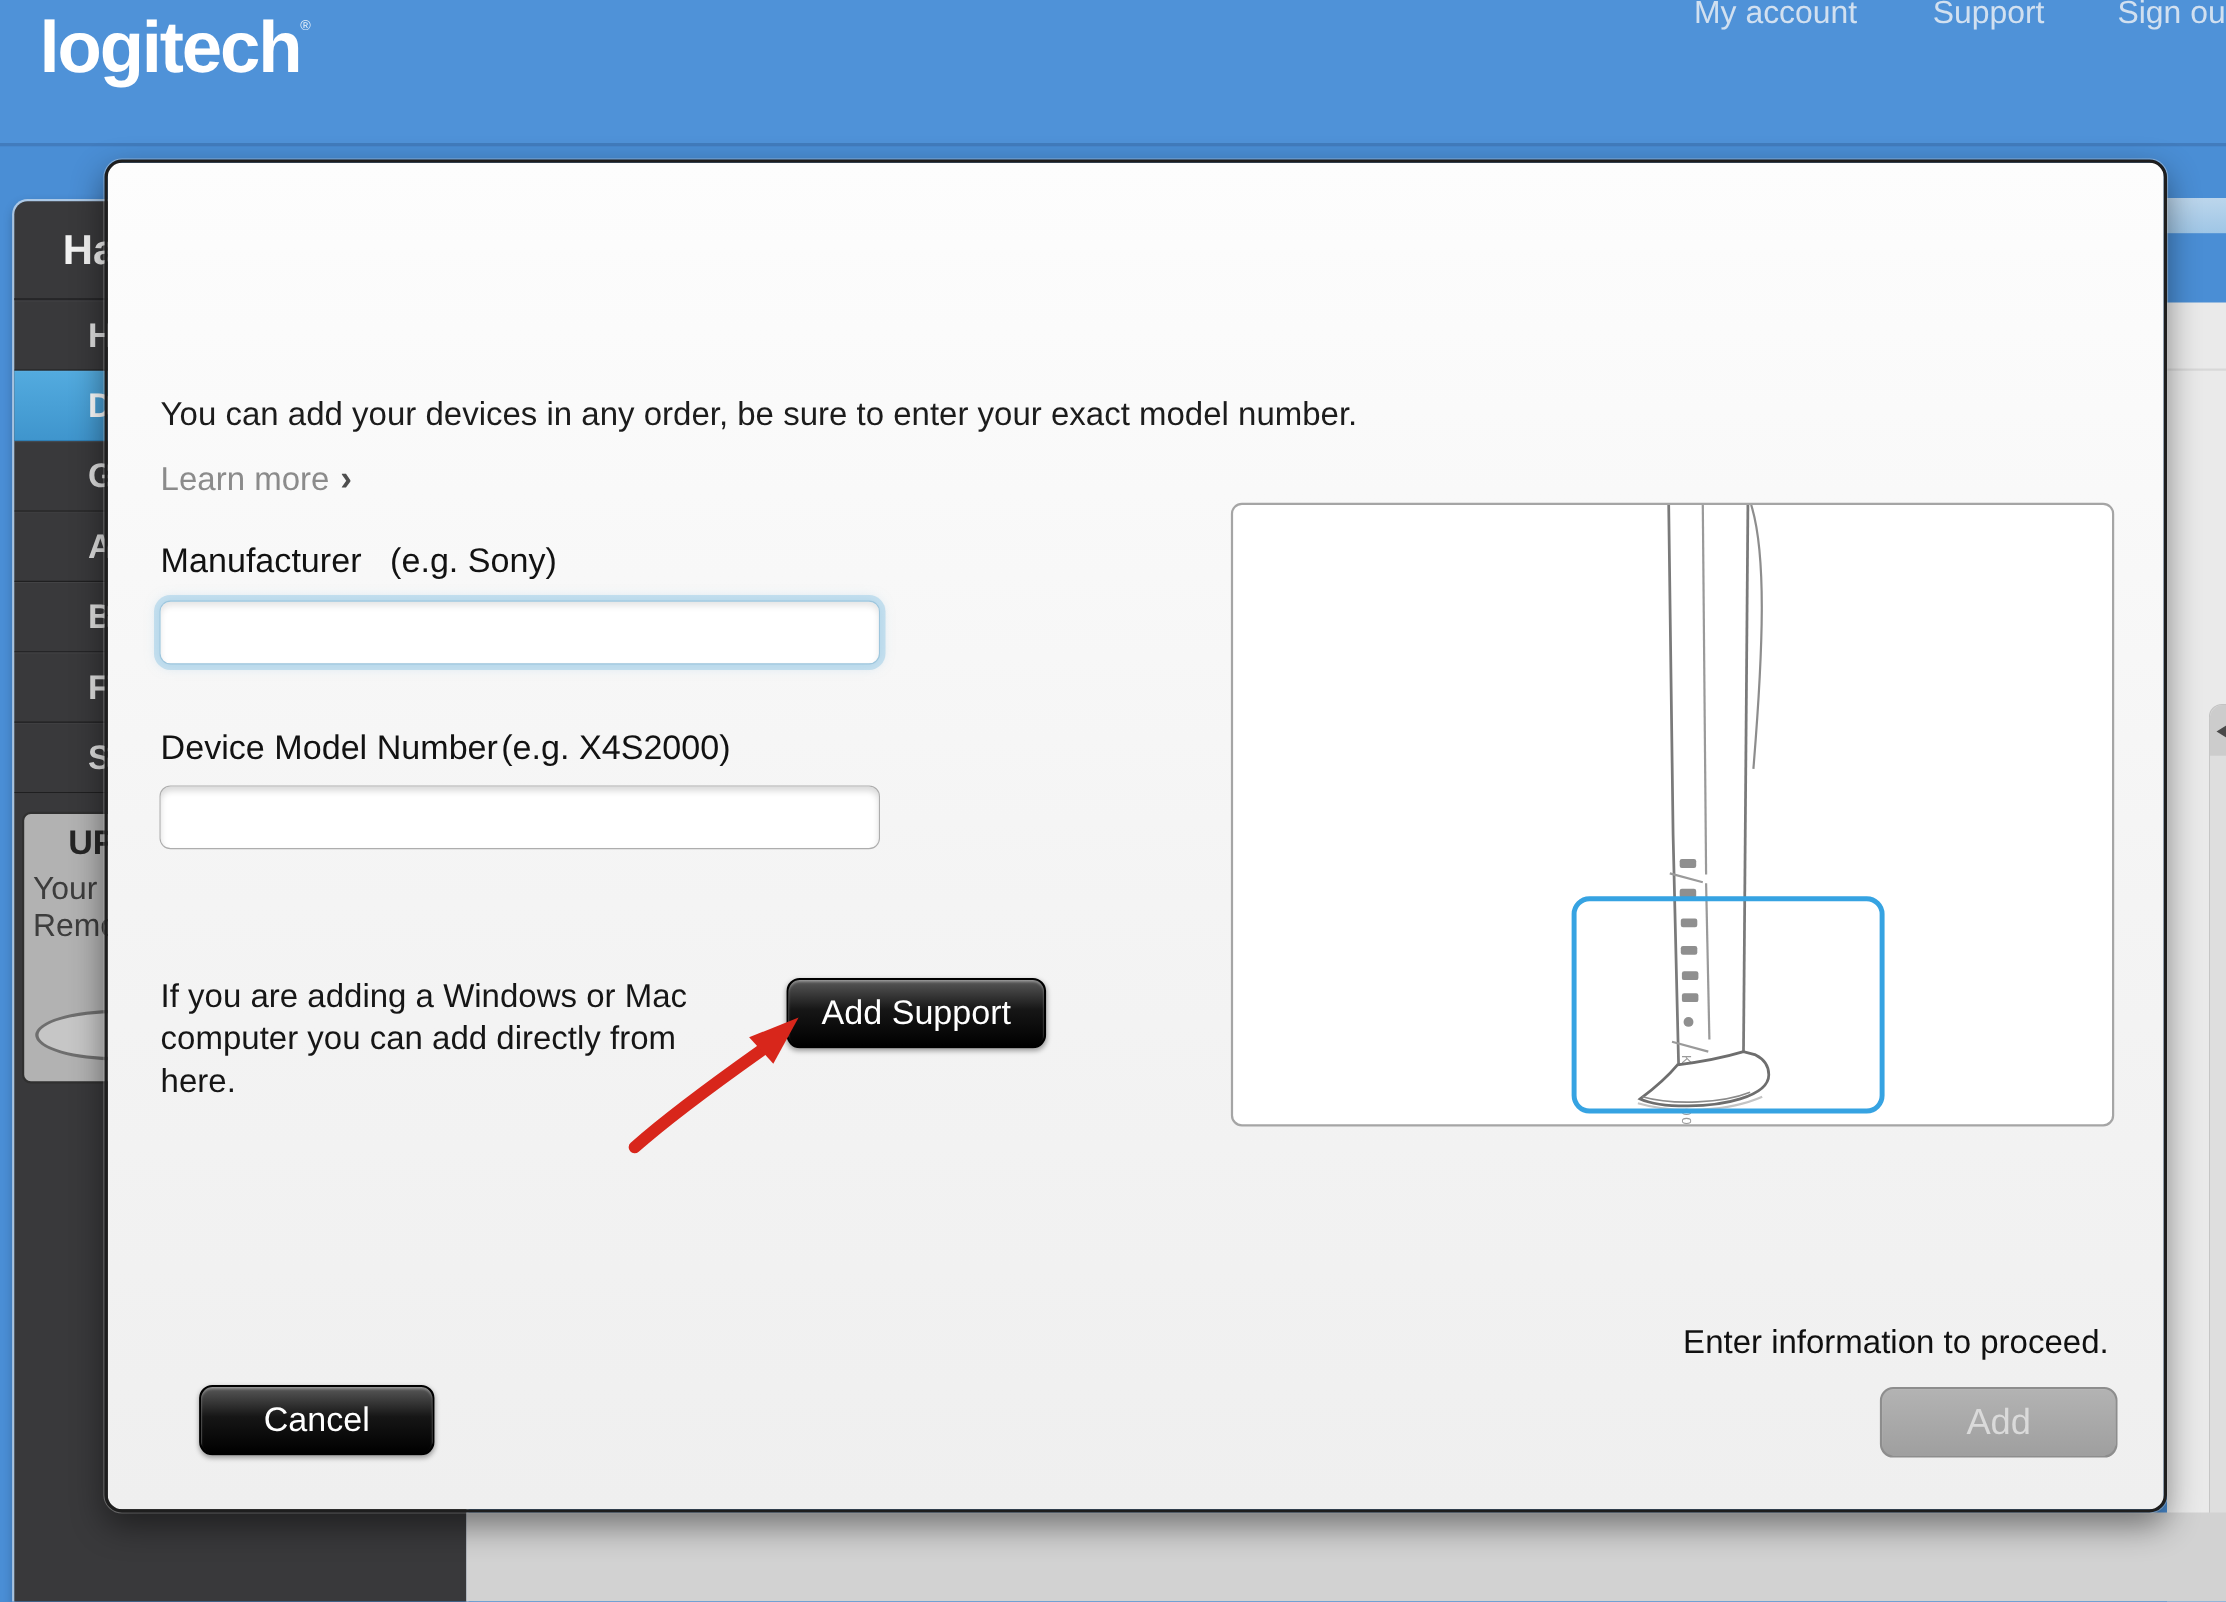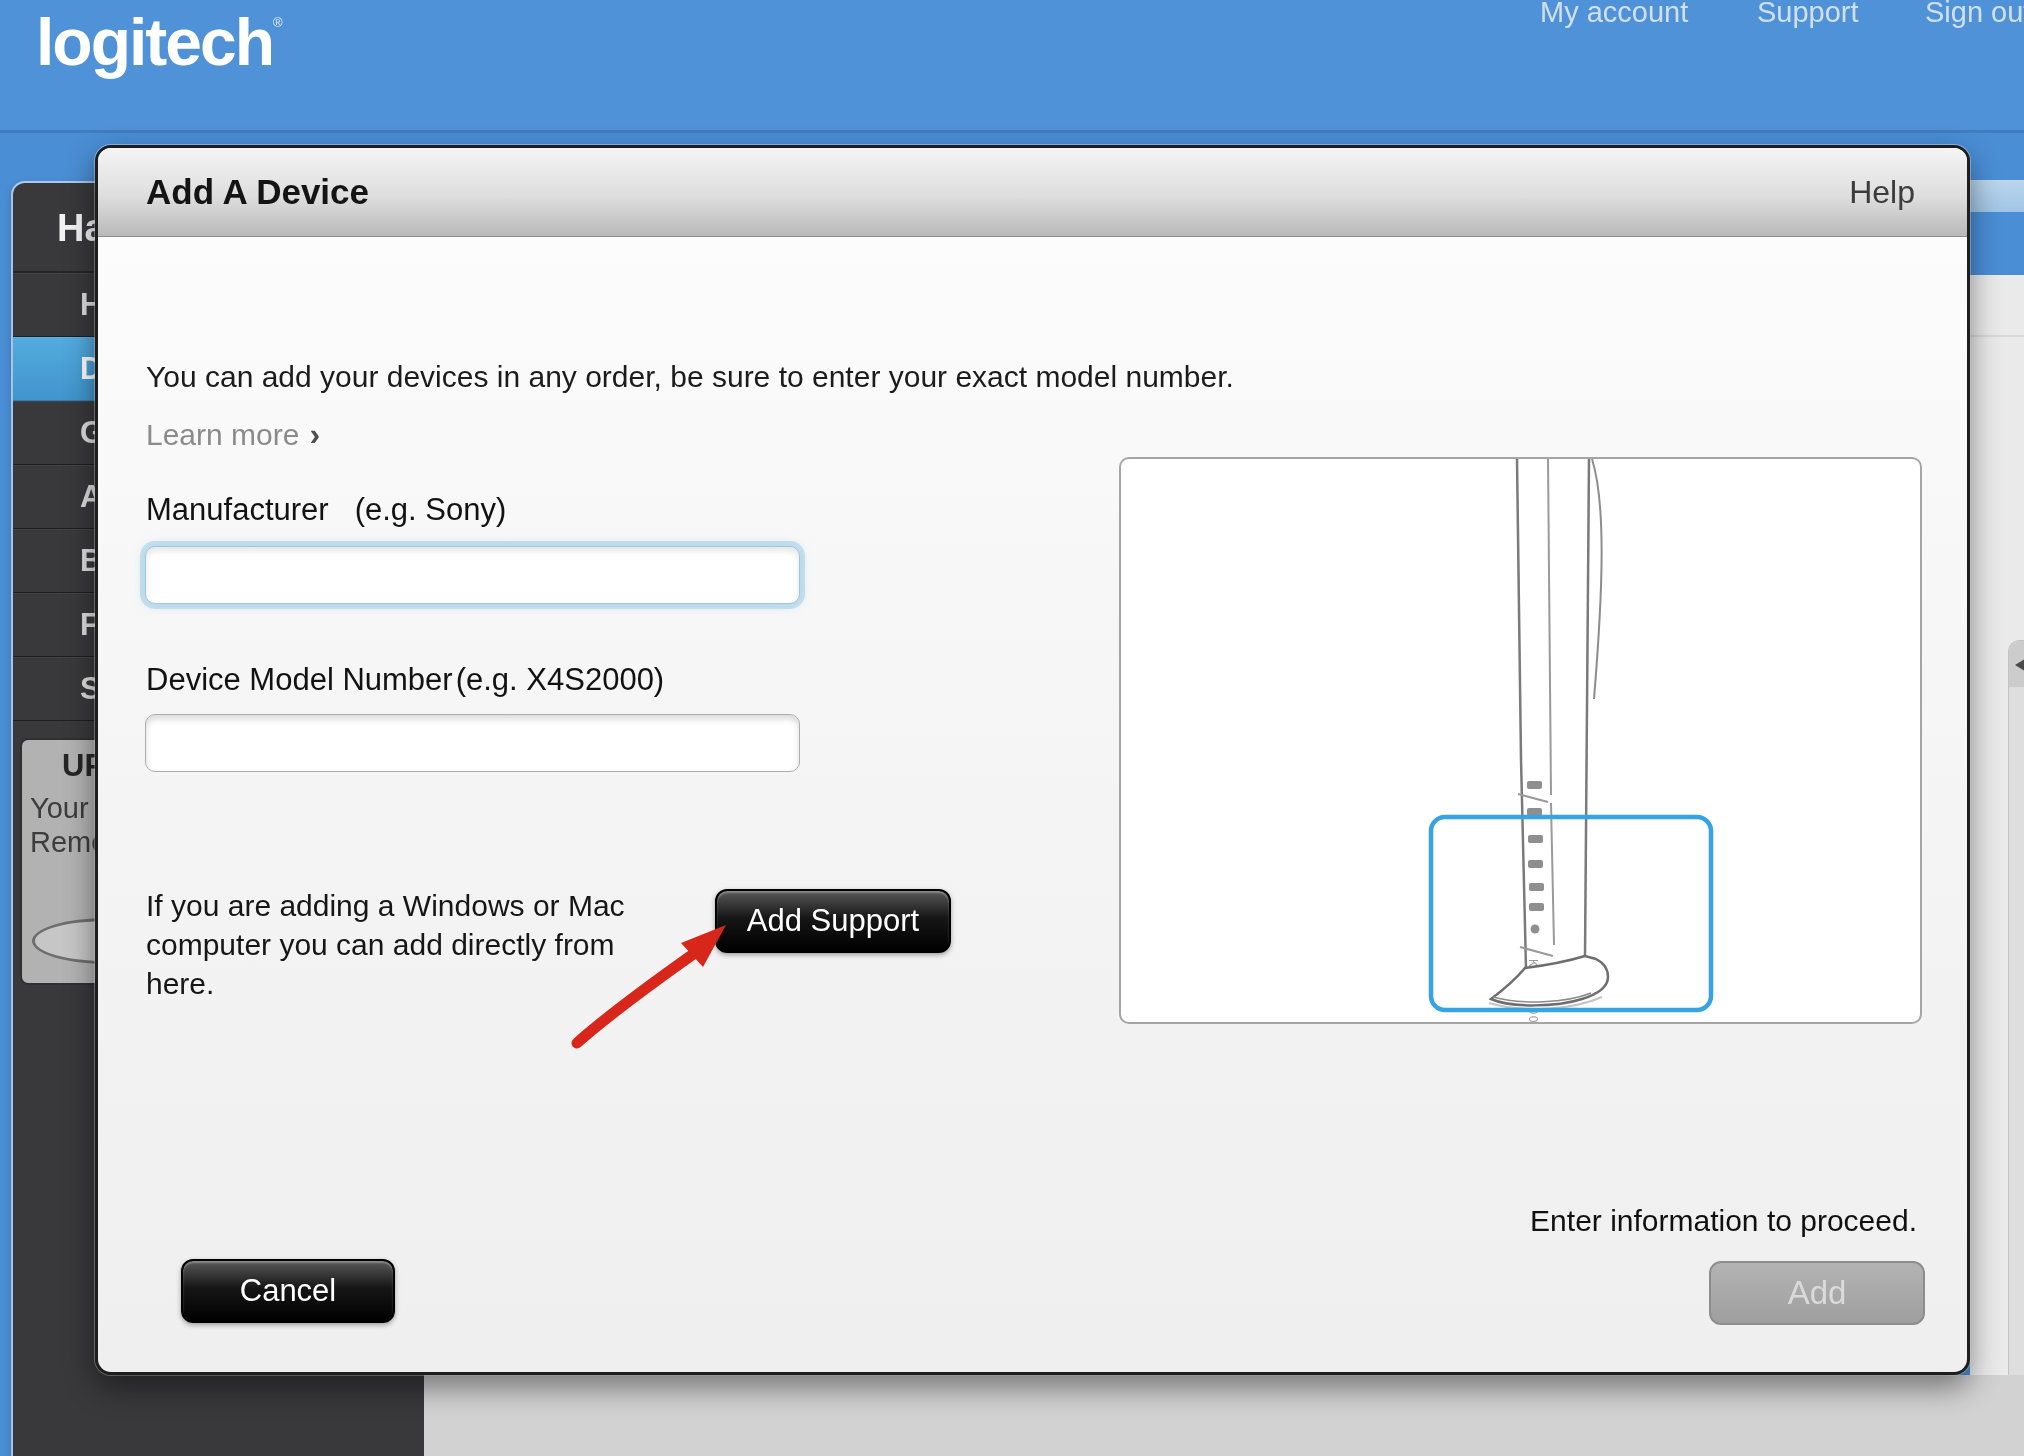--- a/index.html
+++ b/index.html
@@ -158,24 +158,20 @@
     <div class="upgrade-title">UPG</div>
     <div class="upgrade-line1">Your</div>
     <div class="upgrade-line2">Remo</div>
     <div class="upgrade-ellipse"></div>
   </div>
 </div>
 
 <div class="bottom-gray"></div>
 
 <div class="dialog">
-  <div class="dialog-header">
-    <span class="dialog-title">Add A Device</span>
-    <span class="help-link">Help</span>
-  </div>
 
   <div class="desc">You can add your devices in any order, be sure to enter your exact model number.</div>
   <div class="learn-more">
     <span>Learn more</span><span class="chev">›</span>
   </div>
 
   <div class="field-label lab-manufacturer">
     <span>Manufacturer</span><span class="example">(e.g. Sony)</span>
   </div>
   <input class="text-input in-manufacturer" type="text" value="" style="">

